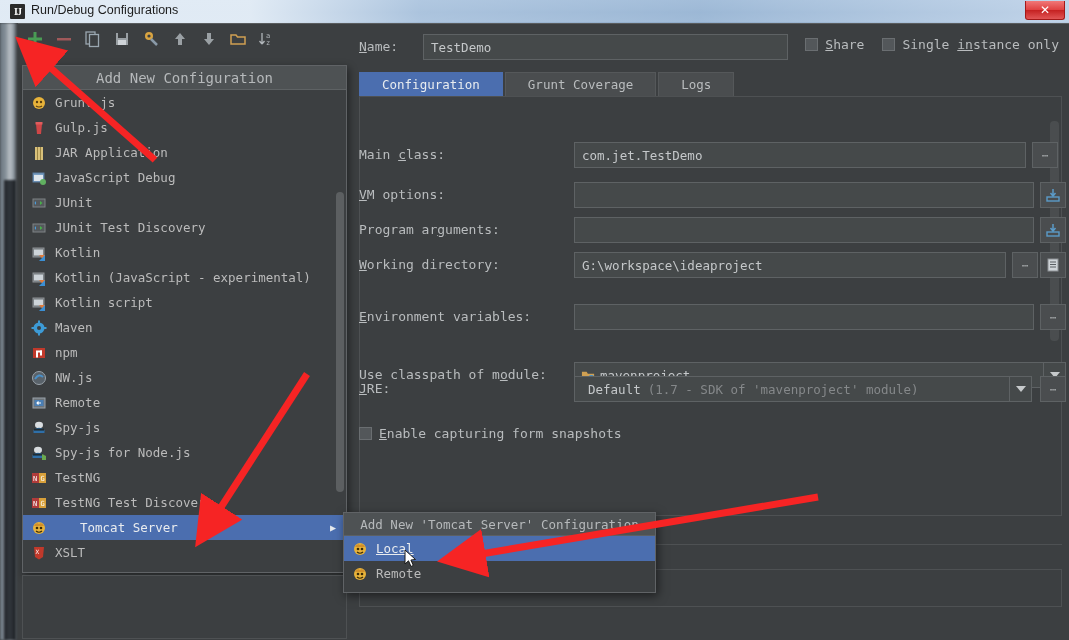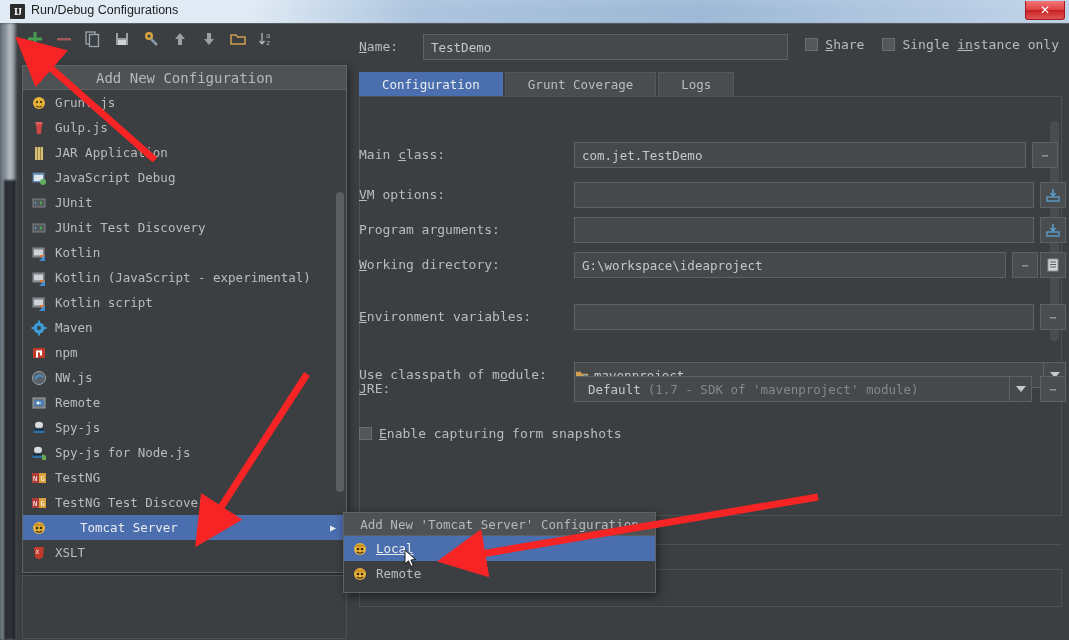--- a/index.html
+++ b/index.html
@@ -196,21 +196,21 @@
 
   .frow { position: absolute; left: 12px; height: 26px; }
   .flabel {
     position: absolute; left: 0; top: 5px;
     color: #b9bcbe; font-size: 13px;
     font-family: "DejaVu Sans Mono", monospace; white-space: nowrap;
   }
   .finput { position: absolute; height: 26px; }
   .combobox {
     background: #45494a; border: 1px solid #5e6264;
-    display:flex; align-items:center; 
+    display:flex; align-items:center; padding-left: 6px;
     color: #c5c8ca; font-size: 12.5px;
     font-family: "DejaVu Sans Mono", monospace;
   }
   .btnsq {
     position: absolute; height: 26px; width: 26px;
     background: #4a4d4f; border: 1px solid #5e6264;
     display:flex; align-items:center; justify-content:center;
     color:#b0b3b5; font-size: 11px; cursor:pointer;
   }
   .arrowbtn {

